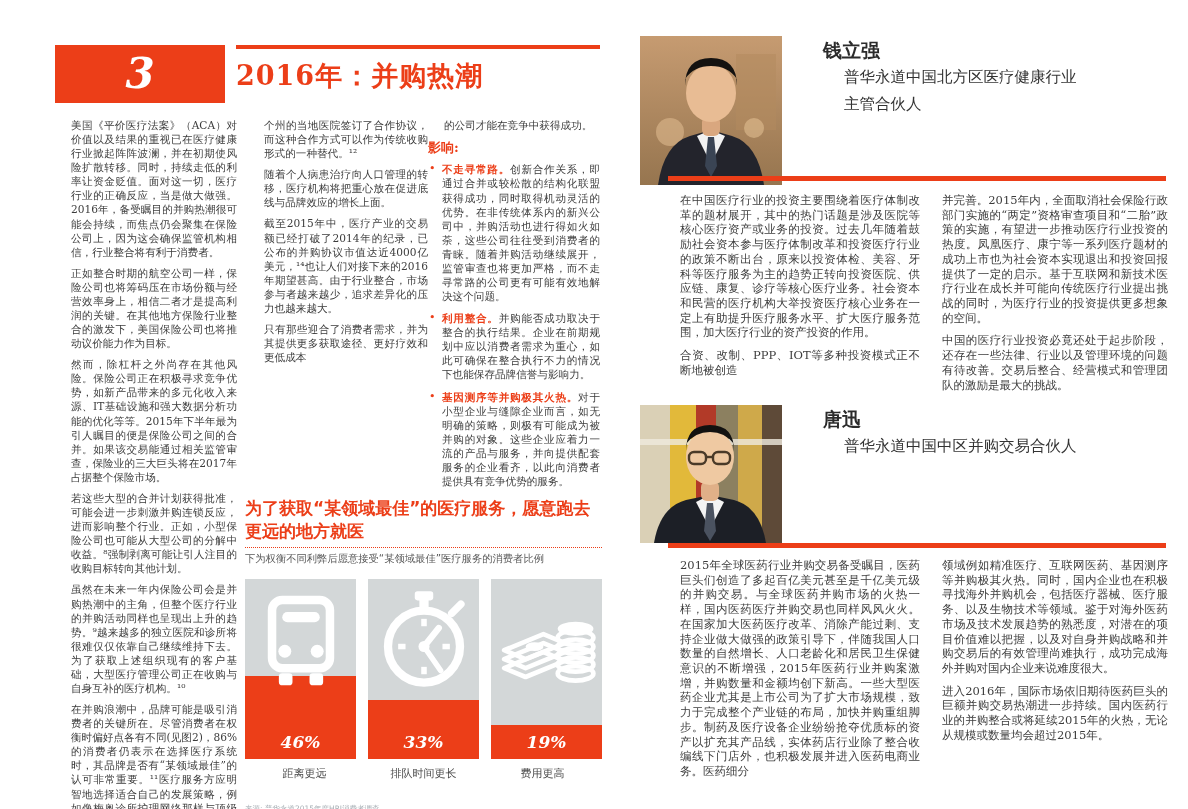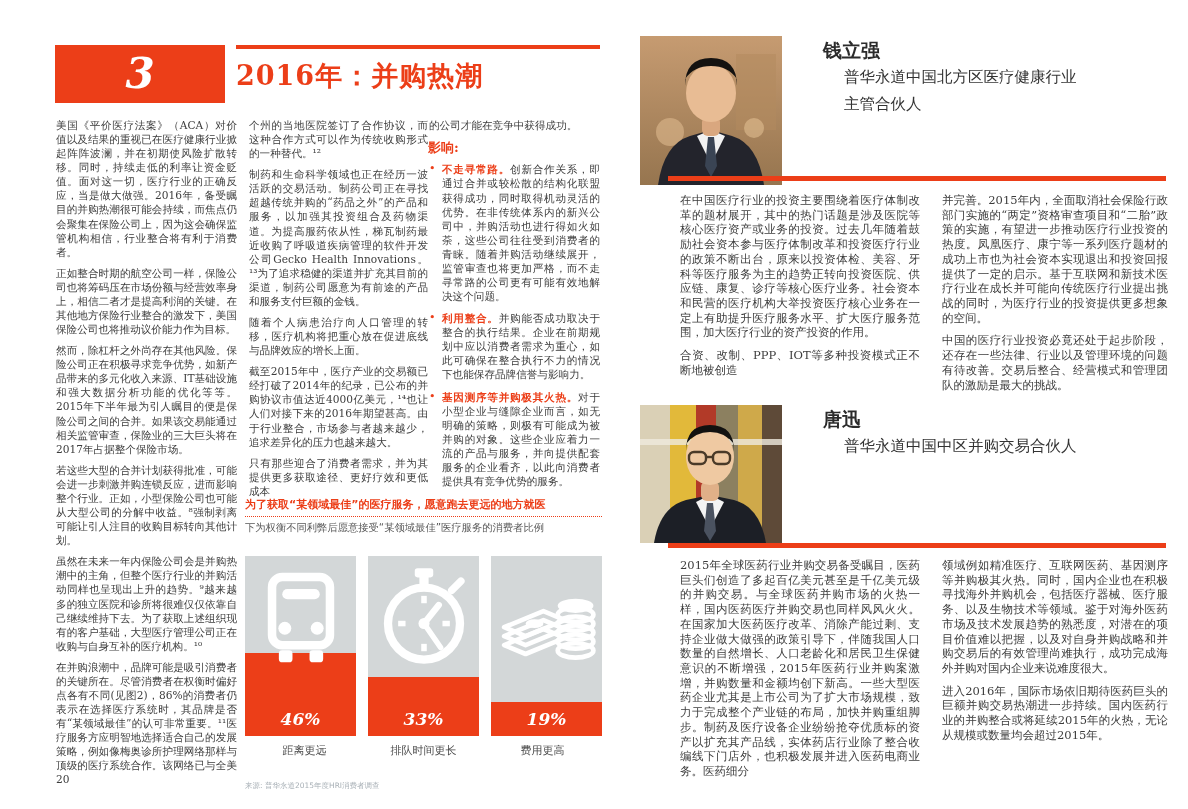--- a/index.html
+++ b/index.html
@@ -8,35 +8,35 @@
           font-family:"DejaVu Serif", serif;color:#3c3c3c;}
 
   
   .chapter-box{position:absolute;left:55px;top:45px;width:170px;height:58px;background:var(--accent);
                display:flex;align-items:center;justify-content:center;}
   .chapter-box span{color:#fff;font-style:italic;font-weight:bold;font-size:42px;line-height:1;}
   .title-block{position:absolute;left:236px;top:45px;width:364px;border-top:4px solid var(--accent);}
   .title-block h1{margin:9px 0 0 0;color:var(--accent);font-size:27px;font-weight:bold;letter-spacing:1px;}
 
   .col{position:absolute;top:118px;font-size:10.6px;line-height:1.33;text-align:justify;}
-  .col p{margin:0 0 7px 1px;}
+  .col p{margin:0 0 7px 16px;}
   .col1{left:55px;width:182px;}
   .col2{left:248px;width:180px;}
   .col3{left:428px;width:172px;}
   .impact-h{color:var(--accent);font-weight:bold;font-size:13px;margin:2px 0 6px 0;}
   .bullet{position:relative;padding-left:14px;margin:0 0 8px 0;}
   .bullet::before{content:"•";position:absolute;left:1px;top:0;color:var(--accent);font-size:11px;}
   .bullet .lead{color:var(--accent);font-weight:bold;}
 
   
   .figure{position:absolute;left:245px;top:497px;width:357px;font-family:"DejaVu Sans", sans-serif;}
-  .fig-title{color:var(--accent);font-weight:bold;font-size:11px;padding-bottom:4px;
+  .fig-title{color:var(--accent);font-weight:bold;font-size:17px;padding-bottom:4px;
              border-bottom:1px dotted var(--accent);}
   .fig-sub{color:#585858;font-size:10.3px;margin-top:4px;}
-  .tiles{display:flex;gap:12px;margin-top:21px;height:180px;}
+  .tiles{display:flex;gap:12px;margin-top:13px;height:180px;}
   .tile{flex:1;position:relative;background:var(--tile);overflow:hidden;}
   .tile .fill{position:absolute;left:0;right:0;bottom:0;background:var(--accent);}
   .tile svg{position:absolute;left:50%;transform:translateX(-50%);z-index:2;}
   .tile .pct{position:absolute;left:0;right:0;bottom:7px;text-align:center;color:#fff;z-index:2;
              font-family:"DejaVu Serif", serif;font-weight:bold;font-style:italic;font-size:17px;}
   .tile-labels{display:flex;margin-top:7px;}
   .tile-labels div{flex:1;text-align:center;font-size:11px;color:#4a4a4a;}
   .fig-source{margin-top:23px;font-size:7.5px;color:#A8B0B6;}
 
   
@@ -72,21 +72,20 @@
     <p>美国《平价医疗法案》（ACA）对价值以及结果的重视已在医疗健康行业掀起阵阵波澜，并在初期使风险扩散转移。同时，持续走低的利率让资金贬值。面对这一切，医疗行业的正确反应，当是做大做强。2016年，备受瞩目的并购热潮很可能会持续，而焦点仍会聚集在保险公司上，因为这会确保监管机构相信，行业整合将有利于消费者。</p>
     <p>正如整合时期的航空公司一样，保险公司也将筹码压在市场份额与经营效率身上，相信二者才是提高利润的关键。在其他地方保险行业整合的激发下，美国保险公司也将推动议价能力作为目标。</p>
     <p>然而，除杠杆之外尚存在其他风险。保险公司正在积极寻求竞争优势，如新产品带来的多元化收入来源、IT基础设施和强大数据分析功能的优化等等。2015年下半年最为引人瞩目的便是保险公司之间的合并。如果该交易能通过相关监管审查，保险业的三大巨头将在2017年占据整个保险市场。</p>
     <p>若这些大型的合并计划获得批准，可能会进一步刺激并购连锁反应，进而影响整个行业。正如，小型保险公司也可能从大型公司的分解中收益。⁸强制剥离可能让引人注目的收购目标转向其他计划。</p>
     <p>虽然在未来一年内保险公司会是并购热潮中的主角，但整个医疗行业的并购活动同样也呈现出上升的趋势。⁹越来越多的独立医院和诊所将很难仅仅依靠自己继续维持下去。为了获取上述组织现有的客户基础，大型医疗管理公司正在收购与自身互补的医疗机构。¹⁰</p>
     <p>在并购浪潮中，品牌可能是吸引消费者的关键所在。尽管消费者在权衡时偏好点各有不同(见图2)，86%的消费者仍表示在选择医疗系统时，其品牌是否有“某领域最佳”的认可非常重要。¹¹医疗服务方应明智地选择适合自己的发展策略，例如像梅奥诊所护理网络那样与顶级的医疗系统合作。该网络已与全美20</p>
   </div>
 
   <div class="col col2">
     <p>个州的当地医院签订了合作协议，而这种合作方式可以作为传统收购形式的一种替代。¹²</p>
-    <p>制药和生命科学领域也正在经历一波活跃的交易活动。制药公司正在寻找超越传统并购的“药品之外”的产品和服务，以加强其投资组合及药物渠道。为提高服药依从性，梯瓦制药最近收购了呼吸道疾病管理的软件开发公司Gecko Health Innovations。¹³为了追求稳健的渠道并扩充其目前的渠道，制药公司愿意为有前途的产品和服务支付巨额的金钱。</p>
     <p>随着个人病患治疗向人口管理的转移，医疗机构将把重心放在促进底线与品牌效应的增长上面。</p>
     <p>截至2015年中，医疗产业的交易额已经打破了2014年的纪录，已公布的并购协议市值达近4000亿美元，¹⁴也让人们对接下来的2016年期望甚高。由于行业整合，市场参与者越来越少，追求差异化的压力也越来越大。</p>
     <p>只有那些迎合了消费者需求，并为其提供更多获取途径、更好疗效和更低成本</p>
   </div>
 
   <div class="col col3">
     <p>的公司才能在竞争中获得成功。</p>
     <div class="impact-h">影响:</div>
     <div class="bullet">
       <span class="lead">不走寻常路。</span><span>创新合作关系，即通过合并或较松散的结构化联盟获得成功，同时取得机动灵活的优势。在非传统体系内的新兴公司中，并购活动也进行得如火如荼，这些公司往往受到消费者的青睐。随着并购活动继续展开，监管审查也将更加严格，而不走寻常路的公司更有可能有效地解决这个问题。</span>

